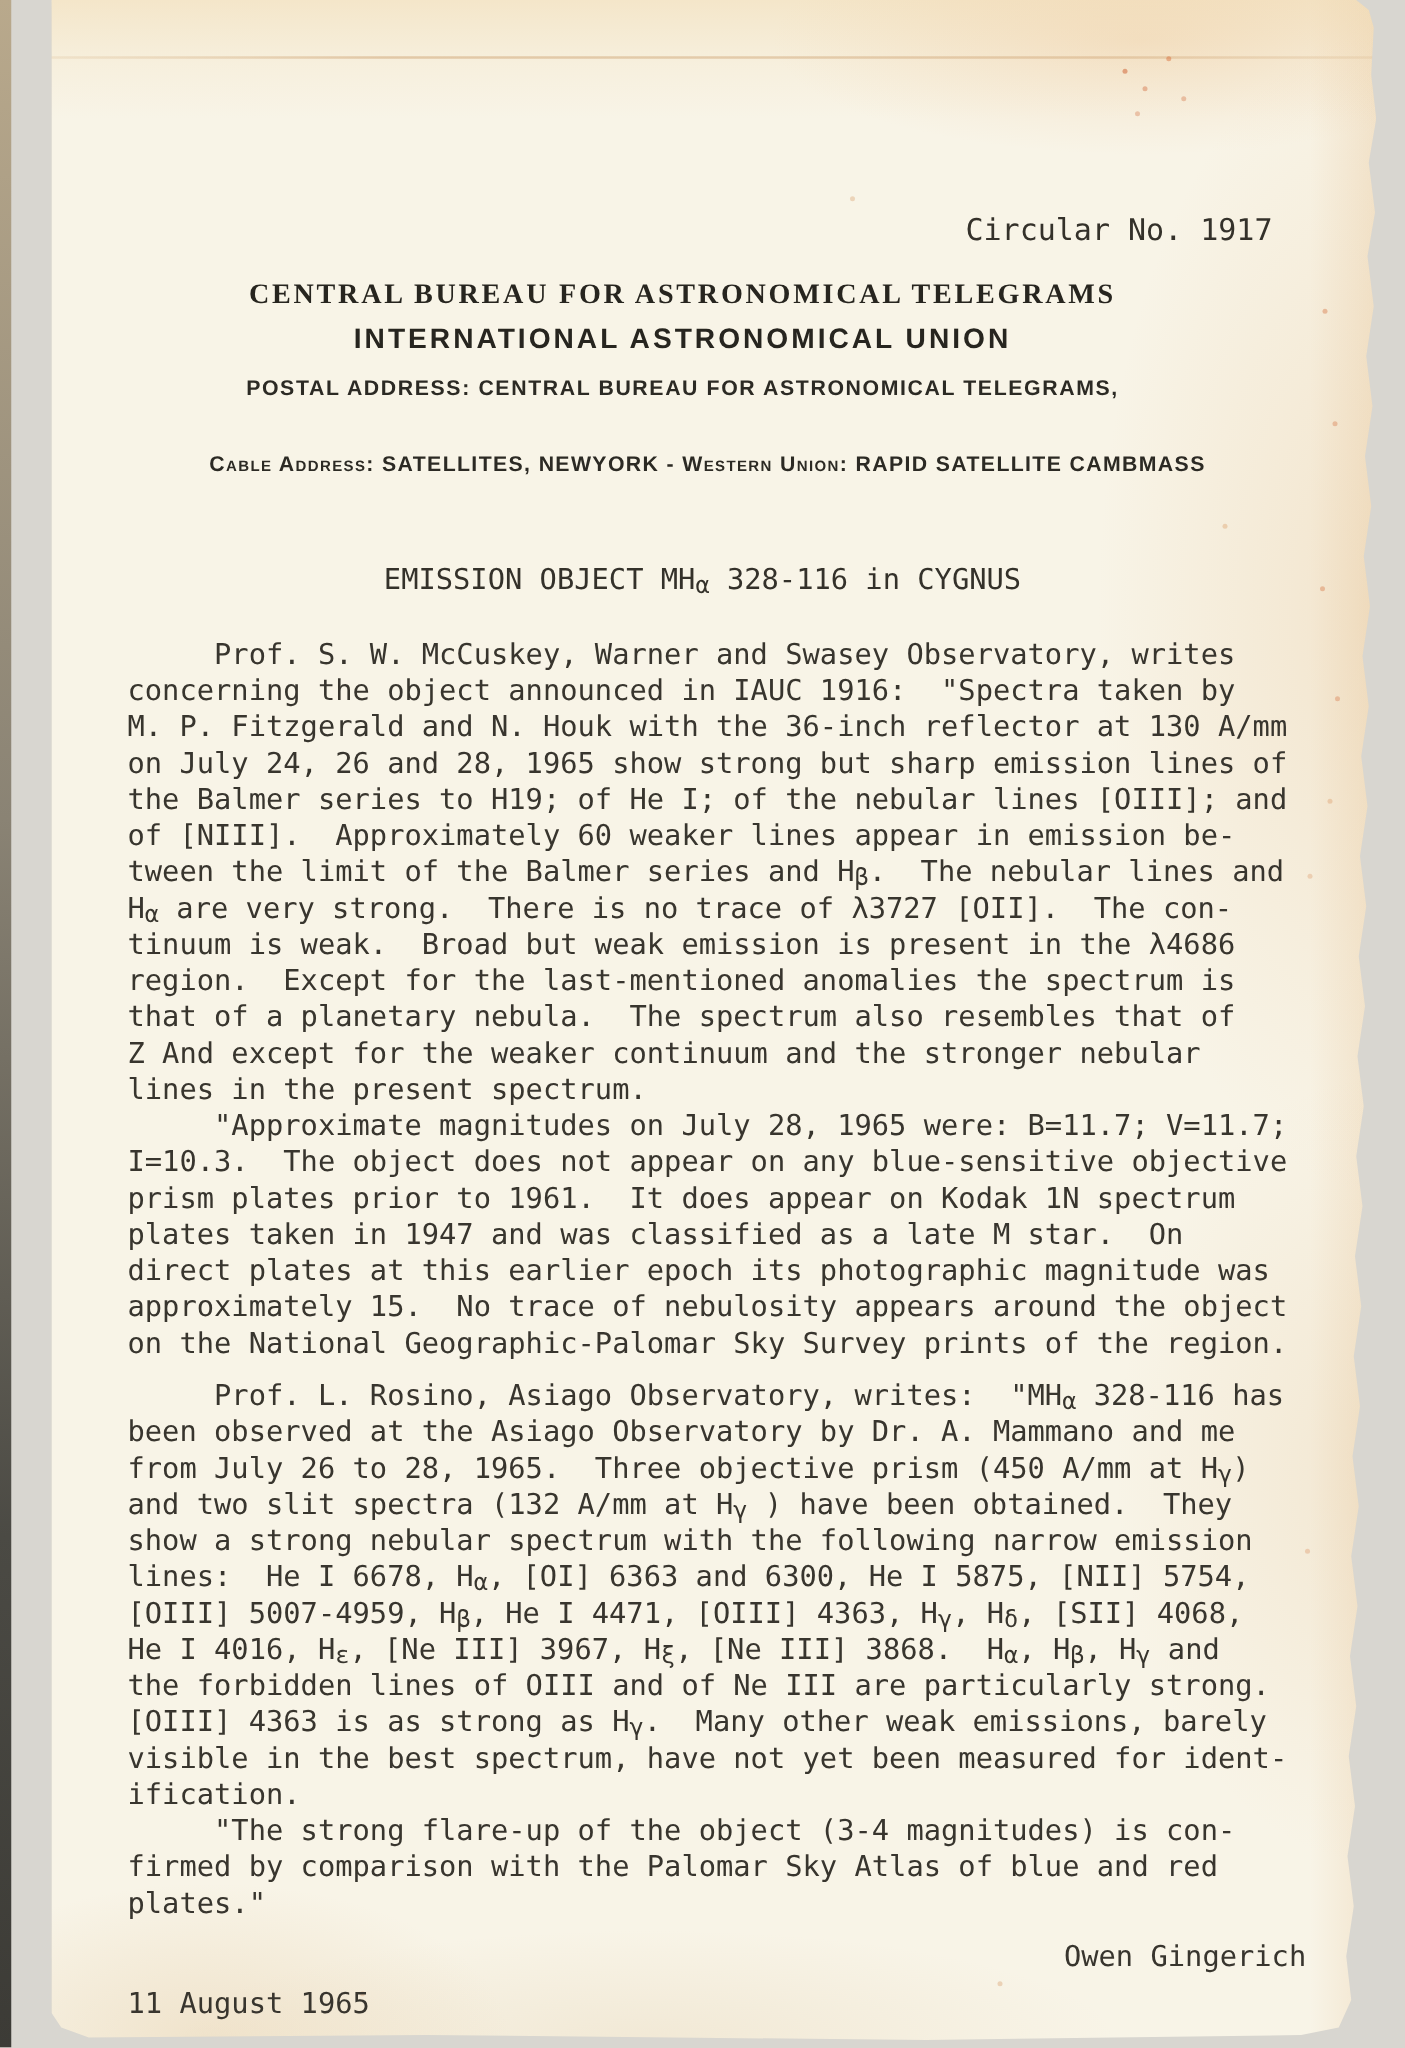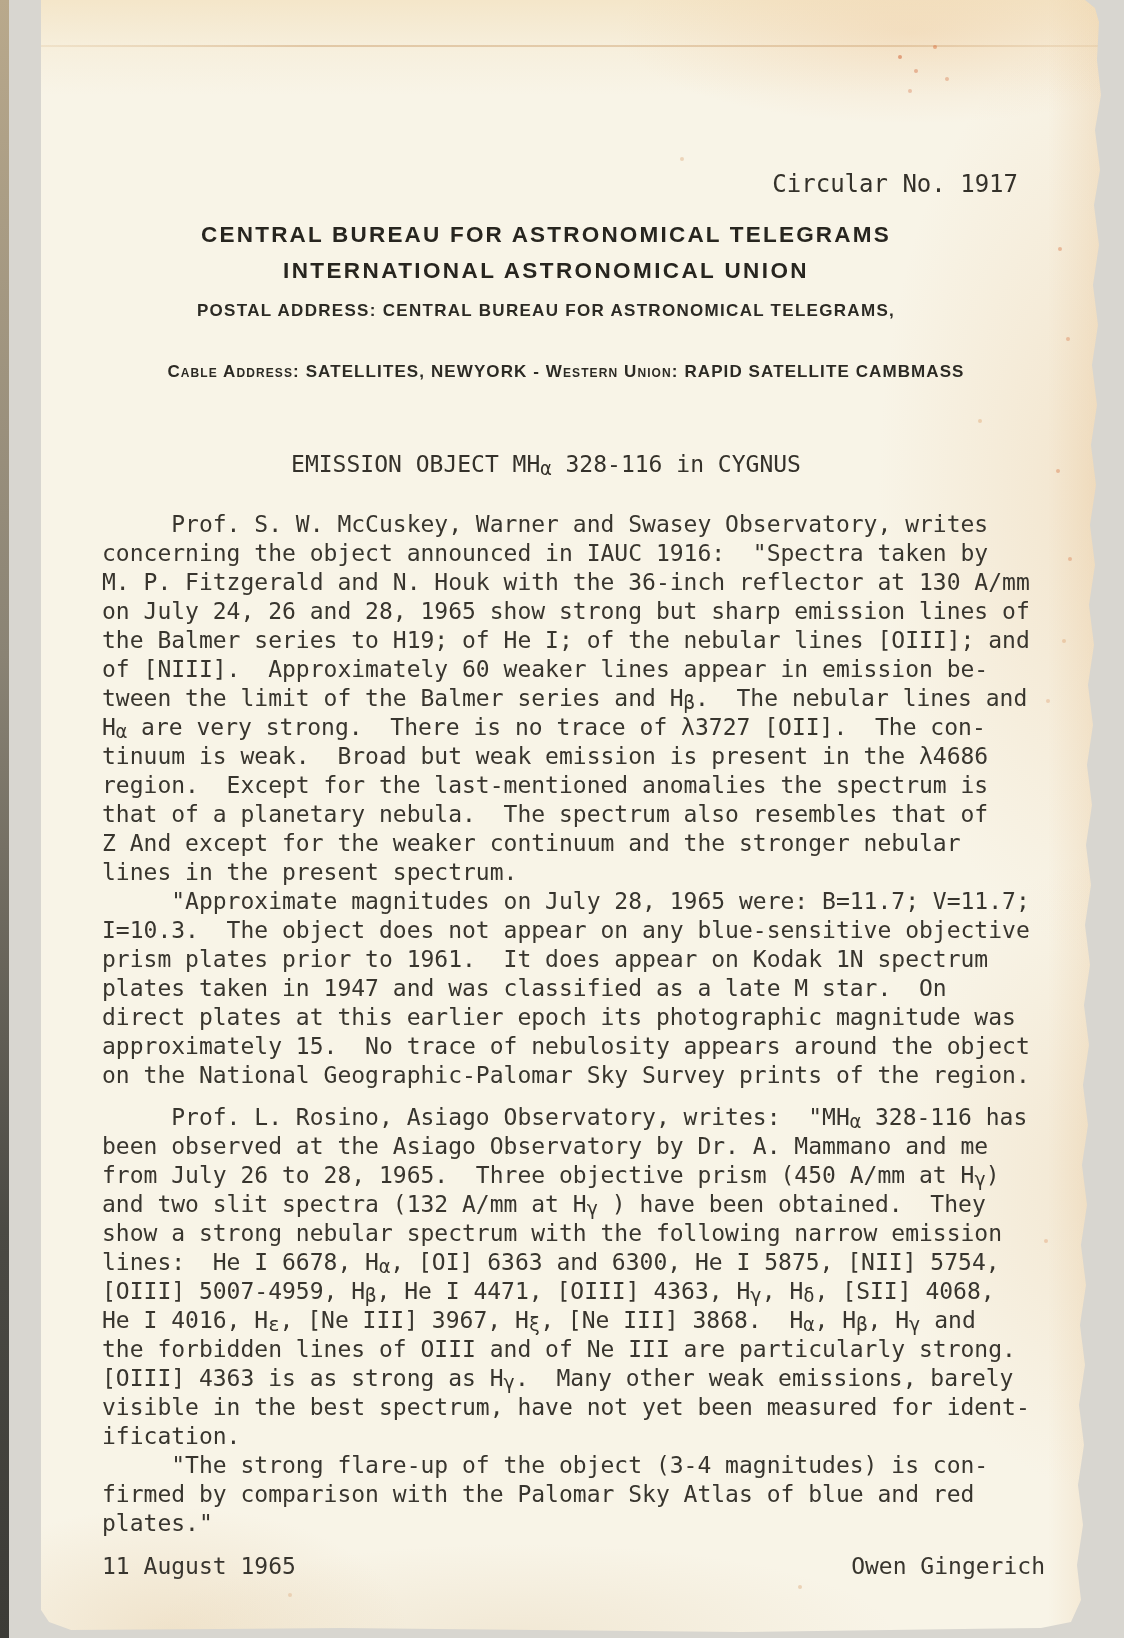--- a/index.html
+++ b/index.html
@@ -51,40 +51,40 @@
       1004px 1240px 0 1px rgba(214,130,75,.30),
       758px 1586px 0 1px rgba(212,150,95,.35),
       248px 1594px 0 1px rgba(212,150,95,.30);
   }
   .hdr{position:absolute;left:0;width:1010px;text-align:center;color:#27251f;}
   .circular{
     position:absolute;top:170px;right:85px;
     font:24px/28px "DejaVu Sans Mono","Liberation Mono",monospace;
     color:#34312a;white-space:pre;
   }
-  .org1{top:222px;font-size:22.5px;font-weight:700;letter-spacing:2.2px;}
+  .org1{top:222px;font-size:22.5px;font-weight:700;letter-spacing:2.2px;font-family:Liberation Serif, serif;}
   .org2{top:258px;font-size:22.5px;font-weight:700;letter-spacing:2.4px;}
   .postal{font-size:17px;font-weight:700;letter-spacing:1.3px;color:#2c2a24;text-align:center;}
   .postal1{top:301px;}
   .postal2{top:332px;}
   .cable{top:362px;font-size:17px;font-weight:700;letter-spacing:1.1px;font-variant:small-caps;color:#2c2a24;padding-left:20px;}
   .doc-title{
     position:absolute;top:450px;left:0;width:1010px;text-align:center;
-    font:23px/28px "DejaVu Sans Mono","Liberation Mono",monospace;color:#34312a;white-space:pre;
+    font:23px/28px "DejaVu Sans Mono","Liberation Mono",monospace;color:#34312a;white-space:pre;padding-left:16px;
   }
   .typed{
     position:absolute;left:61px;
     font:23px/29px "DejaVu Sans Mono","Liberation Mono",monospace;
     color:#38352e;white-space:pre;
   }
   .block-a{top:510px;}
   .block-b{top:1103px;}
   .tline{height:29px;}
   sub.gs{font-size:.82em;vertical-align:-0.18em;line-height:0;}
-  .footer-date{position:absolute;top:1552px;left:61px;
+  .footer-date{position:absolute;top:1589px;left:61px;
     font:23px/29px "DejaVu Sans Mono","Liberation Mono",monospace;color:#38352e;white-space:pre;}
   .footer-sig{position:absolute;top:1552px;right:58px;
     font:23px/29px "DejaVu Sans Mono","Liberation Mono",monospace;color:#38352e;white-space:pre;}
 </style>
 </head>
 <body>
 
 <div class="left-strip"></div>
 
 <div class="paper">

